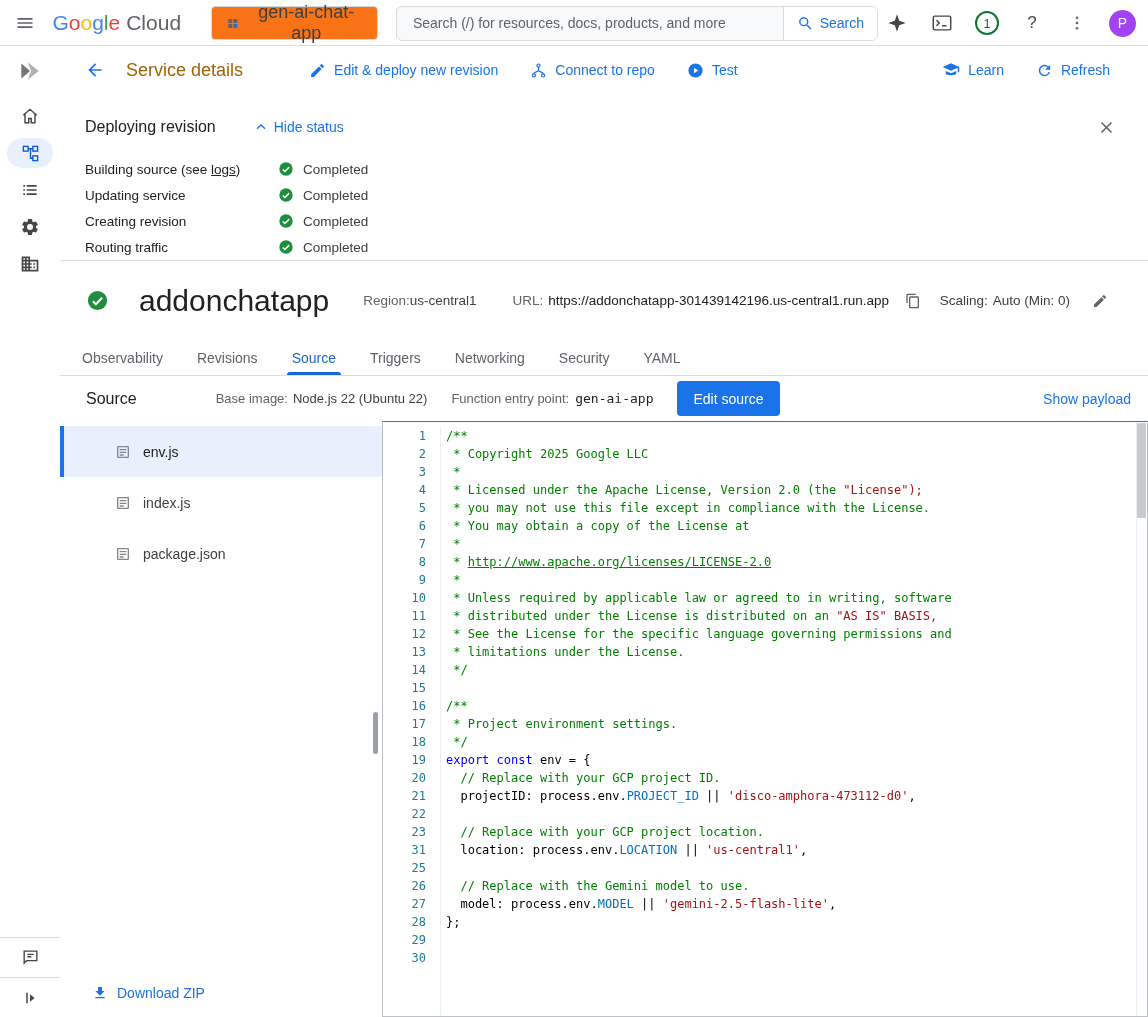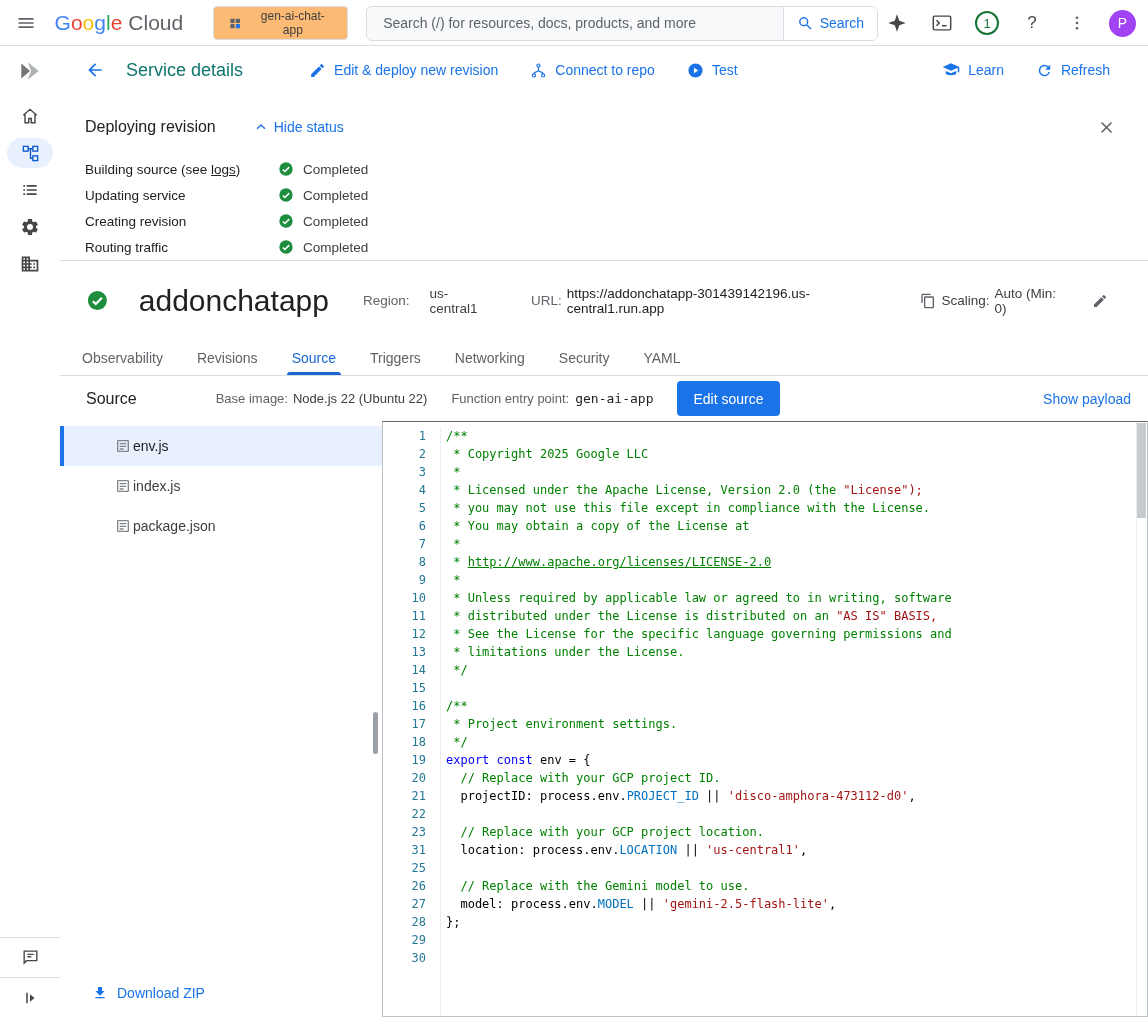--- a/index.html
+++ b/index.html
@@ -12,21 +12,21 @@
   button { font-family:inherit; background:none; border:none; padding:0; cursor:pointer; color:inherit; }
 
   
   .topbar { position:absolute; top:1px; left:0; right:0; height:45px;
     border-bottom:1px solid #dadce0; display:flex; align-items:center; padding:0 12px 0 8px; background:#fff; z-index:5;}
   .icon-btn { width:38px; height:38px; display:flex; align-items:center; justify-content:center; border-radius:50%; }
   .logo { display:flex; align-items:baseline; font-size:21px; margin-left:10px; }
   .logo .letters span { font-weight:500; }
   .logo .cloud { color:#5f6368; margin-left:6px; font-weight:400; }
   .project-btn { margin-left:30px; height:34px; border:1px solid #dadce0; border-radius:4px;
-    display:flex; align-items:center; gap:10px; padding:0 14px; font-size:12px; color:#3c4043; background:#fdba74; }
+    display:flex; align-items:center; gap:10px; padding:0 14px; font-size:18px; color:#3c4043; background:#f97316; }
   .searchbar { margin-left:18px; width:532px; height:35px; border:1px solid #dadce0; border-radius:6px;
     display:flex; align-items:center; background:#f8f9fa; overflow:hidden; }
   .searchbar input { flex:1; border:0; background:transparent; padding:0 16px; font-size:14px; color:#3c4043;
     outline:none; font-family:inherit; height:100%; }
   .searchbar input::placeholder { color:#5f6368; }
   .search-btn { height:100%; border-left:1px solid #dadce0; background:#fff; display:flex; align-items:center;
     gap:6px; padding:0 13px; color:#1a73e8; font-size:14px; font-weight:500; }
   .topbar-right { margin-left:auto; display:flex; align-items:center; gap:7px; }
   .badge { width:24px; height:24px; border:2px solid #137333; border-radius:50%; color:#137333;
     font-size:13px; font-weight:500; display:flex; align-items:center; justify-content:center; }
@@ -39,21 +39,21 @@
   .rail-logo { height:52px; display:flex; align-items:center; justify-content:center; width:100%; }
   .rail-btn { width:46px; height:36px; display:flex; align-items:center; justify-content:center; border-radius:18px; margin-top:1px; }
   .rail-btn.active { background:#e8f0fe; height:30px; margin:4px 0 3px 0; }
   .rail-bottom { margin-top:auto; width:100%; }
   .rail-sect { width:100%; border-top:1px solid #dadce0; height:40px; display:flex; align-items:center; justify-content:center; }
 
   
   .main { position:absolute; top:45px; left:60px; right:0; bottom:0; display:flex; flex-direction:column; background:#fff; }
 
   .svc-header { flex:0 0 50px; display:flex; align-items:center; padding:0 28px 0 16px; }
-  .svc-title { font-size:18px; color:#0f766e; margin-left:12px; }
+  .svc-title { font-size:18px; color:#a16207; margin-left:12px; }
   .hdr-actions { display:flex; align-items:center; margin-left:56px; gap:12px; }
   .blue-link { display:flex; align-items:center; gap:8px; color:#1a73e8; font-size:14px; font-weight:500; padding:0 10px; height:36px; border-radius:4px; }
   .hdr-right { margin-left:auto; display:flex; align-items:center; gap:12px; }
 
   
   .deploy-panel { flex:0 0 155px; padding:16px 26px 0 25px; }
   .dp-head { display:flex; align-items:center; }
   .dp-title { font-size:16px; font-weight:500; color:#202124; }
   .hide-btn { display:flex; align-items:center; gap:5px; color:#1a73e8; font-size:14px; font-weight:500; margin-left:37px; }
   .dp-close { margin-left:auto; width:32px; height:32px; display:flex; align-items:center; justify-content:center; border-radius:50%; }
@@ -62,21 +62,21 @@
   .status-label { width:193px; color:#202124; }
   .status-link { text-decoration:underline; cursor:pointer; }
   .status-value { display:flex; align-items:center; gap:9px; color:#3c4043; }
 
   .divider { flex:0 0 1px; background:#dadce0; }
 
   
   .summary { flex:0 0 79px; display:flex; align-items:center; padding:0 26px; }
   .svc-name { font-size:30px; color:#202124; margin-left:30px; }
   .meta { margin-left:34px; font-size:13.5px; color:#3c4043; display:flex; align-items:center; }
-  .meta .lbl { color:#5f6368; margin-right:20px; }
+  .meta .lbl { color:#5f6368; margin-right:0; }
   .url-group { margin-left:36px; display:flex; align-items:center; font-size:13.5px; }
   .url-group .lbl { color:#5f6368; margin-right:5px; }
   .copy-btn { margin-left:10px; width:28px; height:28px; display:flex; align-items:center; justify-content:center; border-radius:50%; }
   .scale-group { margin-left:auto; display:flex; align-items:center; font-size:13.5px; color:#3c4043; margin-right:8px; }
   .scale-group .lbl { color:#3c4043; margin-right:5px; }
   .edit-btn { margin-left:16px; width:28px; height:28px; display:flex; align-items:center; justify-content:center; border-radius:50%; }
 
   
   .tabs { flex:0 0 36px; display:flex; align-items:stretch; border-bottom:1px solid #dadce0; padding-left:5px; }
   .tab { position:relative; display:flex; align-items:center; padding:0 17px; font-size:14px; font-weight:500; color:#5f6368; cursor:pointer; }
@@ -90,21 +90,21 @@
   .tb-base { margin-left:79px; }
   .tb-entry { margin-left:24px; }
   .tb-group .val { color:#3c4043; margin-left:5px; }
   .tb-group .mono { font-family:"DejaVu Sans Mono", monospace; font-size:13px; color:#202124; margin-left:6px; }
   .edit-src-btn { margin-left:24px; background:#1a73e8; color:#fff; font-size:14px; font-weight:500; height:35px; padding:0 16px; border-radius:4px; }
   .show-payload { margin-left:auto; color:#1a73e8; font-size:14px; font-weight:500; }
 
   
   .content { flex:1; display:flex; position:relative; overflow:hidden; }
   .files-panel { flex:0 0 322px; display:flex; flex-direction:column; padding-top:5px; }
-  .file-row { height:40px; display:flex; align-items:center; padding-left:55px; font-size:14px; color:#3c4043; gap:2px; cursor:pointer; }
+  .file-row { height:51px; display:flex; align-items:center; padding-left:55px; font-size:14px; color:#3c4043; gap:12px; cursor:pointer; }
   .file-row.selected { background:#e8f0fe; border-left:4px solid #1a73e8; padding-left:51px; color:#202124; }
   .download-btn { margin-top:auto; margin-bottom:16px; display:flex; align-items:center; gap:9px; color:#1a73e8; font-size:14px; font-weight:500; padding-left:32px; }
   .split-handle { position:absolute; left:313px; top:291px; width:5px; height:42px; background:#9aa0a6; border-radius:3px; cursor:col-resize; }
 
   .editor { flex:1; border:1px solid #bdc1c6; border-top:1px solid #63676b; display:flex; position:relative; padding-top:5px; background:#fff; overflow:hidden; }
   .gutter { flex:0 0 58px; padding-right:14px; text-align:right; font-family:"DejaVu Sans Mono", monospace;
     font-size:12px; line-height:18px; color:#237893; border-right:1px solid #ebedef; }
   .ln { height:18px; }
   .code { flex:1; padding-left:5px; font-family:"DejaVu Sans Mono", monospace; font-size:12px; line-height:18px; color:#000; overflow:hidden; }
   .cl { height:18px; white-space:pre; }

